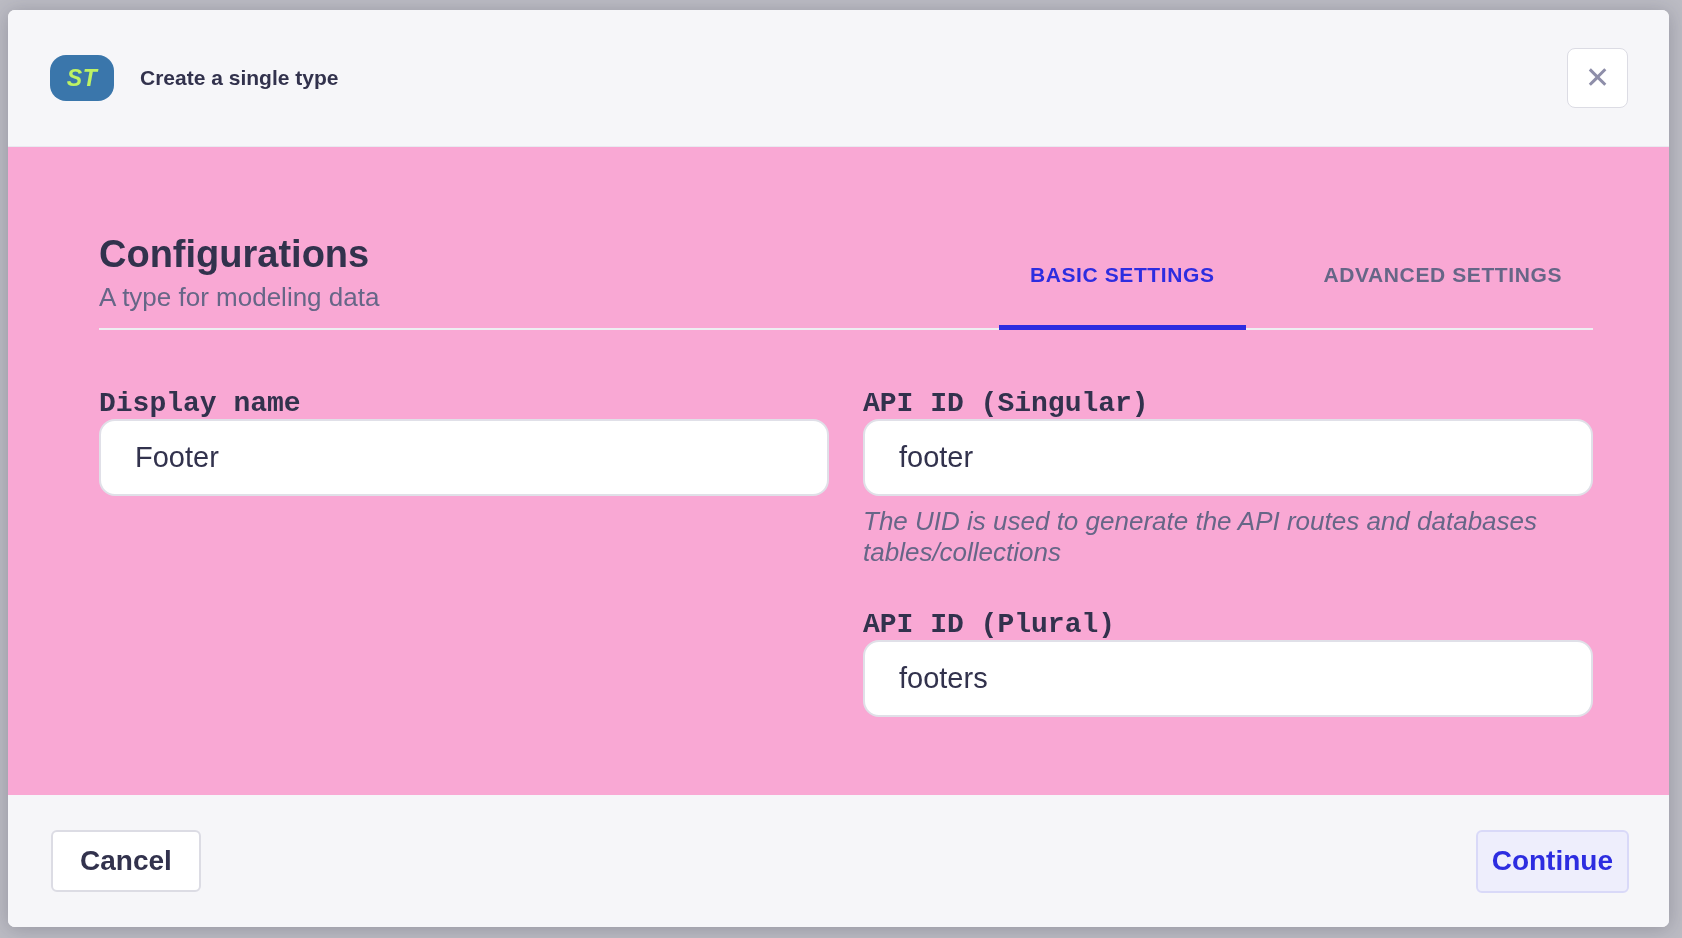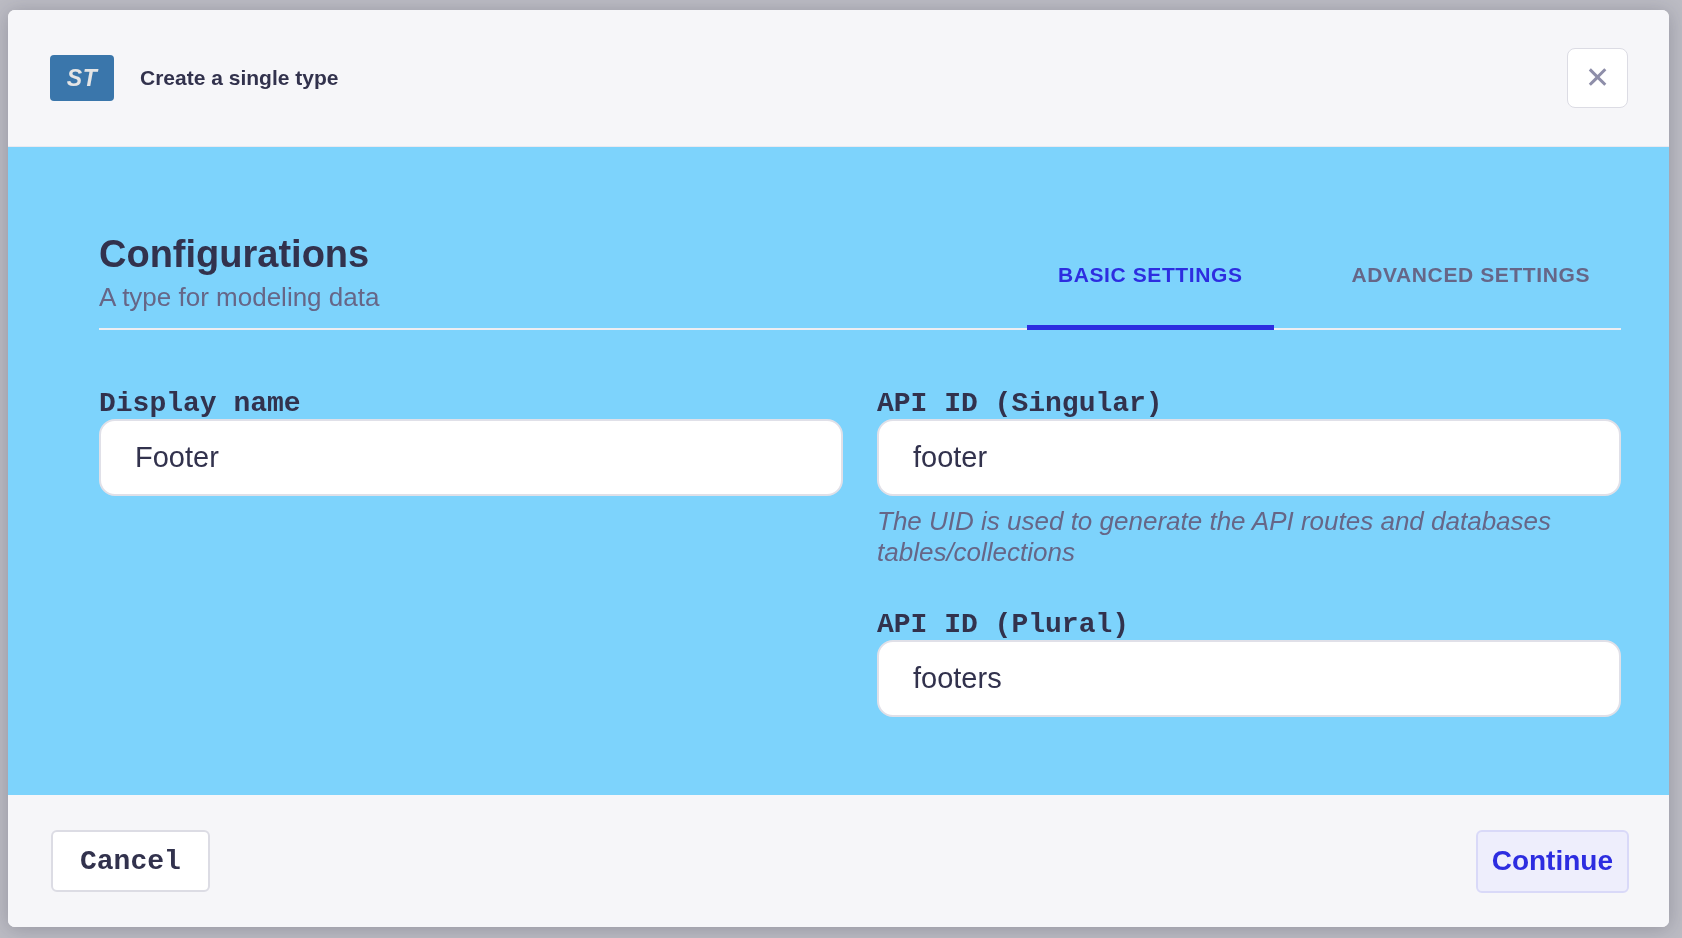--- a/index.html
+++ b/index.html
@@ -26,23 +26,23 @@
   
   .modal-header {
     flex: 0 0 137px;
     background: #f6f6f9;
     border-bottom: 1px solid #e9e9f0;
     display: flex; align-items: center;
     padding: 0 41px 0 42px;
   }
   .st-badge {
     width: 64px; height: 46px;
-    border-radius: 4px;
+    border-radius: 16px;
     background: #3a76ab;
-    color: #e5e5e5;
+    color: #bef264;
     font-size: 23px; font-weight: 700; font-style: italic;
     letter-spacing: 0.5px;
     display: flex; align-items: center; justify-content: center;
   }
   .modal-title {
     margin-left: 26px;
     font-size: 21px; font-weight: 700;
     color: #32324d;
   }
   .close-btn {
@@ -53,22 +53,22 @@
     border-radius: 8px;
     color: #8e8ea9;
     font-size: 30px; line-height: 1;
     display: flex; align-items: center; justify-content: center;
     cursor: pointer;
     font-family: "Liberation Sans", sans-serif;
   }
   
   .modal-body {
     flex: 1 1 auto;
-    background: #7dd3fc;
-    padding: 0 48px 0 91px;
+    background: #f9a8d4;
+    padding: 0 76px 0 91px;
   }
   .section-head {
     display: flex; justify-content: space-between; align-items: flex-end;
     border-bottom: 2px solid #eeeef2;
   }
   .section-heading {
     margin: 84px 0 0 0;
     font-size: 38px; line-height: 46px;
     font-weight: 600;
     color: #32324d;
@@ -143,21 +143,20 @@
     font-size: 28px; font-weight: 600;
     font-family: "Liberation Sans", sans-serif;
     cursor: pointer;
     display: inline-flex; align-items: center; justify-content: center;
   }
   .btn-cancel {
     padding: 0 27px;
     background: #ffffff;
     border: 2px solid #dcdce4;
     color: #32324d;
-    font-family: Liberation Mono, monospace;
   }
   .btn-continue {
     height: 63px;
     padding: 0 14px;
     background: #eeeefc;
     border: 2px solid #d9d9f8;
     color: #2d2de0;
     font-weight: 700;
   }
 </style>

